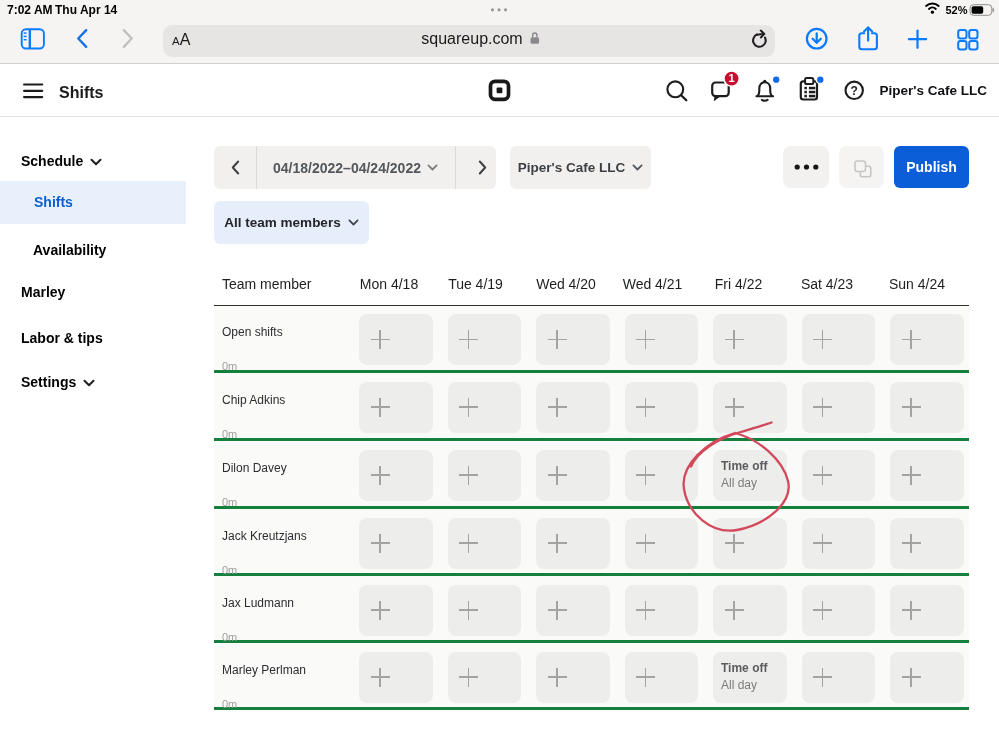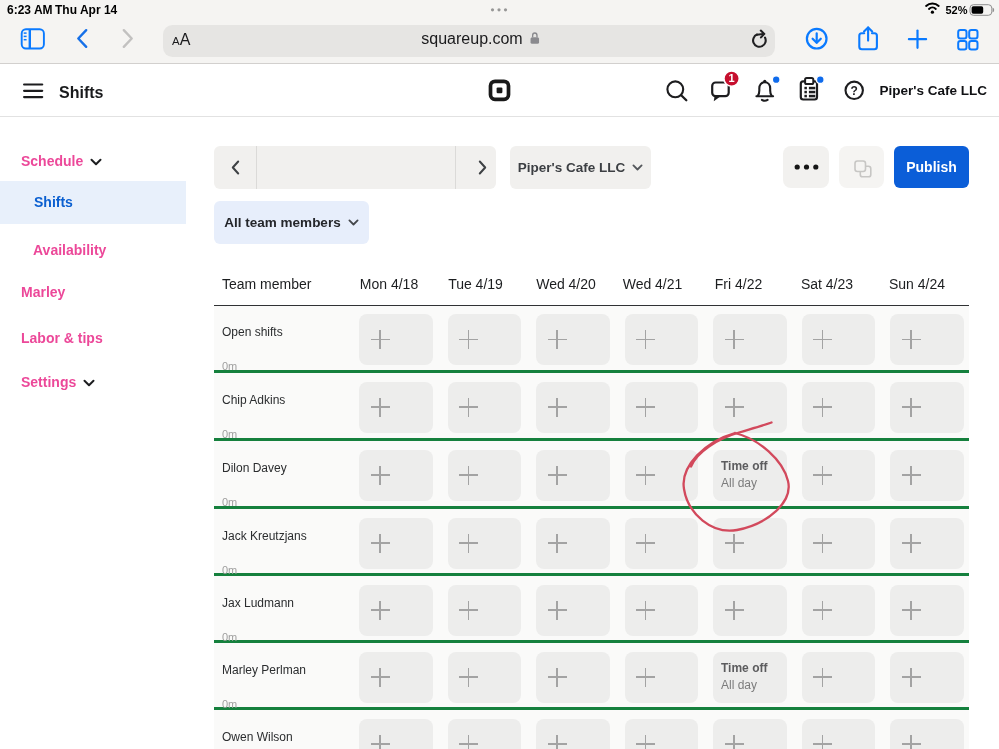--- a/index.html
+++ b/index.html
@@ -13,29 +13,29 @@
 .row{position:absolute;left:0;width:755px;background:#fafaf9;border-bottom:3px solid #15803d}
 .nm{position:absolute;left:8px;top:18.5px;font-size:12px;color:#2b2d2f;line-height:16px;white-space:nowrap}
 .nm span{display:block;font-size:11px;color:#9e9e9e;margin-top:18px}
 .bx{position:absolute;top:8.5px;width:73.5px;height:51px;border-radius:8px;background:#ededec}
 .bx.p::before{content:"";position:absolute;left:11.5px;top:24.6px;width:19px;height:1.7px;background:#a3a3a3}
 .bx.p::after{content:"";position:absolute;left:20.15px;top:16px;width:1.7px;height:19px;background:#a3a3a3}
 .bx .to{position:absolute;left:8px;top:8px;font-size:12px;line-height:17px;color:#7c7c7c}
 .bx .to b{display:block;color:#5c5c5e}
 .c0{left:145px}.c1{left:233.5px}.c2{left:322px}.c3{left:410.5px}.c4{left:499px}.c5{left:587.5px}.c6{left:676px}
 
-.snav{position:absolute;white-space:nowrap;font-weight:bold;font-size:14px;color:#ec4899;line-height:17px;display:flex;align-items:center;gap:7px}
+.snav{position:absolute;white-space:nowrap;font-weight:bold;font-size:14px;color:#000000;line-height:17px;display:flex;align-items:center;gap:7px}
 
 .btn{position:absolute;top:146px;display:flex;align-items:center;justify-content:center;border-radius:6px}
 </style>
 </head>
 <body>
 
 <div class="a" style="left:0;top:0;width:999px;height:64px;background:#f5f4f2;border-bottom:1px solid #d2d0ce"></div>
-<div class="a b" style="left:7px;top:2.5px;font-size:12px;color:#000;line-height:14px">6:23 AM</div>
+<div class="a b" style="left:7px;top:2.5px;font-size:12px;color:#000;line-height:14px">7:02 AM</div>
 <div class="a b" style="left:55px;top:2.5px;font-size:12px;color:#000000;line-height:14px">Thu Apr 14</div>
 <div class="a b" style="top:3.5px;right:31.5px;font-size:11px;color:#000;line-height:12px">52%</div>
 <div class="a" style="left:163px;top:25px;width:612px;height:31.5px;border-radius:9.5px;background:#e6e5e3"></div>
 <div class="a" style="left:172px;top:30px;color:#1b1b1d;font-size:16px;line-height:20px"><span style="font-size:11.5px">A</span>A</div>
 <div class="a" style="left:480.5px;top:23.5px;height:31.5px;transform:translateX(-50%);display:flex;align-items:center;gap:7px;color:#1a1a1c;font-size:16px">squareup.com<svg width="10" height="12.7" viewBox="0 0 11 14" style="margin-top:-2.5px">
       <path d="M3.1 5.7 V3.8 C3.1 2.2 4.1 1.1 5.5 1.1 C6.9 1.1 7.9 2.2 7.9 3.8 V5.7" stroke="#8a8a8e" stroke-width="1.5" fill="none"></path>
       <rect x="0.8" y="5.7" width="9.4" height="7.3" rx="1.8" fill="#8a8a8e"></rect>
     </svg></div>
 <svg class="a" style="left:0;top:0" width="999" height="64" viewBox="0 0 999 64">
 
@@ -132,20 +132,23 @@
 <div class="snav" style="left:21px;top:374px">Settings<svg width="12" height="8" viewBox="0 0 12 8">
       <path d="M1.5 1.8 L6 6.2 L10.5 1.8" stroke="#1d1e20" stroke-width="2" fill="none" stroke-linecap="round" stroke-linejoin="round"></path>
     </svg></div>
 
 <div class="btn" style="left:214px;width:282px;height:43px;background:#f1f0ee">
   <svg class="a" style="left:17px;top:14px" width="9" height="15" viewBox="0 0 9 15">
       <path d="M7.2 1.5 L1.8 7.5 L7.2 13.5" stroke="#3e4144" stroke-width="2" fill="none" stroke-linecap="round" stroke-linejoin="round"></path>
     </svg>
   <div class="a" style="left:42px;top:0;width:1px;height:43px;background:#dbdad8"></div>
   <div class="a" style="left:241px;top:0;width:1px;height:43px;background:#dbdad8"></div>
+  <div class="a b" style="left:42px;width:199px;height:43px;display:flex;align-items:center;justify-content:center;gap:6px;font-size:14px;color:#54575b">04/18/2022–04/24/2022<svg width="11" height="7" viewBox="0 0 11 7">
+        <path d="M1.4 1.4 L5.5 5.5 L9.6 1.4" stroke="#7a7d81" stroke-width="1.8" fill="none" stroke-linecap="round" stroke-linejoin="round"></path>
+      </svg></div>
   <svg class="a" style="left:264px;top:14px" width="9" height="15" viewBox="0 0 9 15">
       <path d="M1.8 1.5 L7.2 7.5 L1.8 13.5" stroke="#3e4144" stroke-width="2" fill="none" stroke-linecap="round" stroke-linejoin="round"></path>
     </svg>
 </div>
 <div class="btn b" style="left:510px;width:141px;height:43px;background:#f1f0ee;gap:7px;font-size:13.5px;color:#3c3f43">Piper's Cafe LLC<svg width="11" height="7" viewBox="0 0 11 7">
       <path d="M1.4 1.4 L5.5 5.5 L9.6 1.4" stroke="#54575b" stroke-width="1.8" fill="none" stroke-linecap="round" stroke-linejoin="round"></path>
     </svg></div>
 <div class="btn" style="left:783px;width:46px;height:42px;background:#f2f1ef;border-radius:8px">
   <svg width="25" height="6" viewBox="0 0 25 6">
       <circle cx="3.2" cy="3" r="2.6" fill="#161616"></circle>
@@ -231,28 +234,18 @@
     <div class="bx p c0"></div>
       <div class="bx p c1"></div>
       <div class="bx p c2"></div>
       <div class="bx p c3"></div>
       <div class="bx c4">
         <div class="to"><b>Time off</b>All day</div>
       </div>
       <div class="bx p c5"></div>
       <div class="bx p c6"></div>
   </div>
-  <div class="row" style="top:446px;height:39px;border-bottom:none">
-    <div class="nm">Owen Wilson</div>
-    <div class="bx p c0"></div>
-      <div class="bx p c1"></div>
-      <div class="bx p c2"></div>
-      <div class="bx p c3"></div>
-      <div class="bx p c4"></div>
-      <div class="bx p c5"></div>
-      <div class="bx p c6"></div>
-  </div>
 </div>
 
 <svg class="a" style="left:0;top:0;pointer-events:none" width="999" height="749" viewBox="0 0 999 749">
   <path d="M691 466.5 C697 452 717 439 739 432.5 C753 428.3 763 425.5 771.5 422.5" stroke="#d2495c" stroke-width="2.3" fill="none" stroke-linecap="round"></path>
   <path d="M735 433 C759 439 783 460 788 481 C793 502 768 524 737 530 C712 534.5 688 514 684 489 C680 466 706 441 735 433" stroke="#d2495c" stroke-width="2.3" fill="none" stroke-linecap="round"></path>
 </svg>
 
 </body></html>

